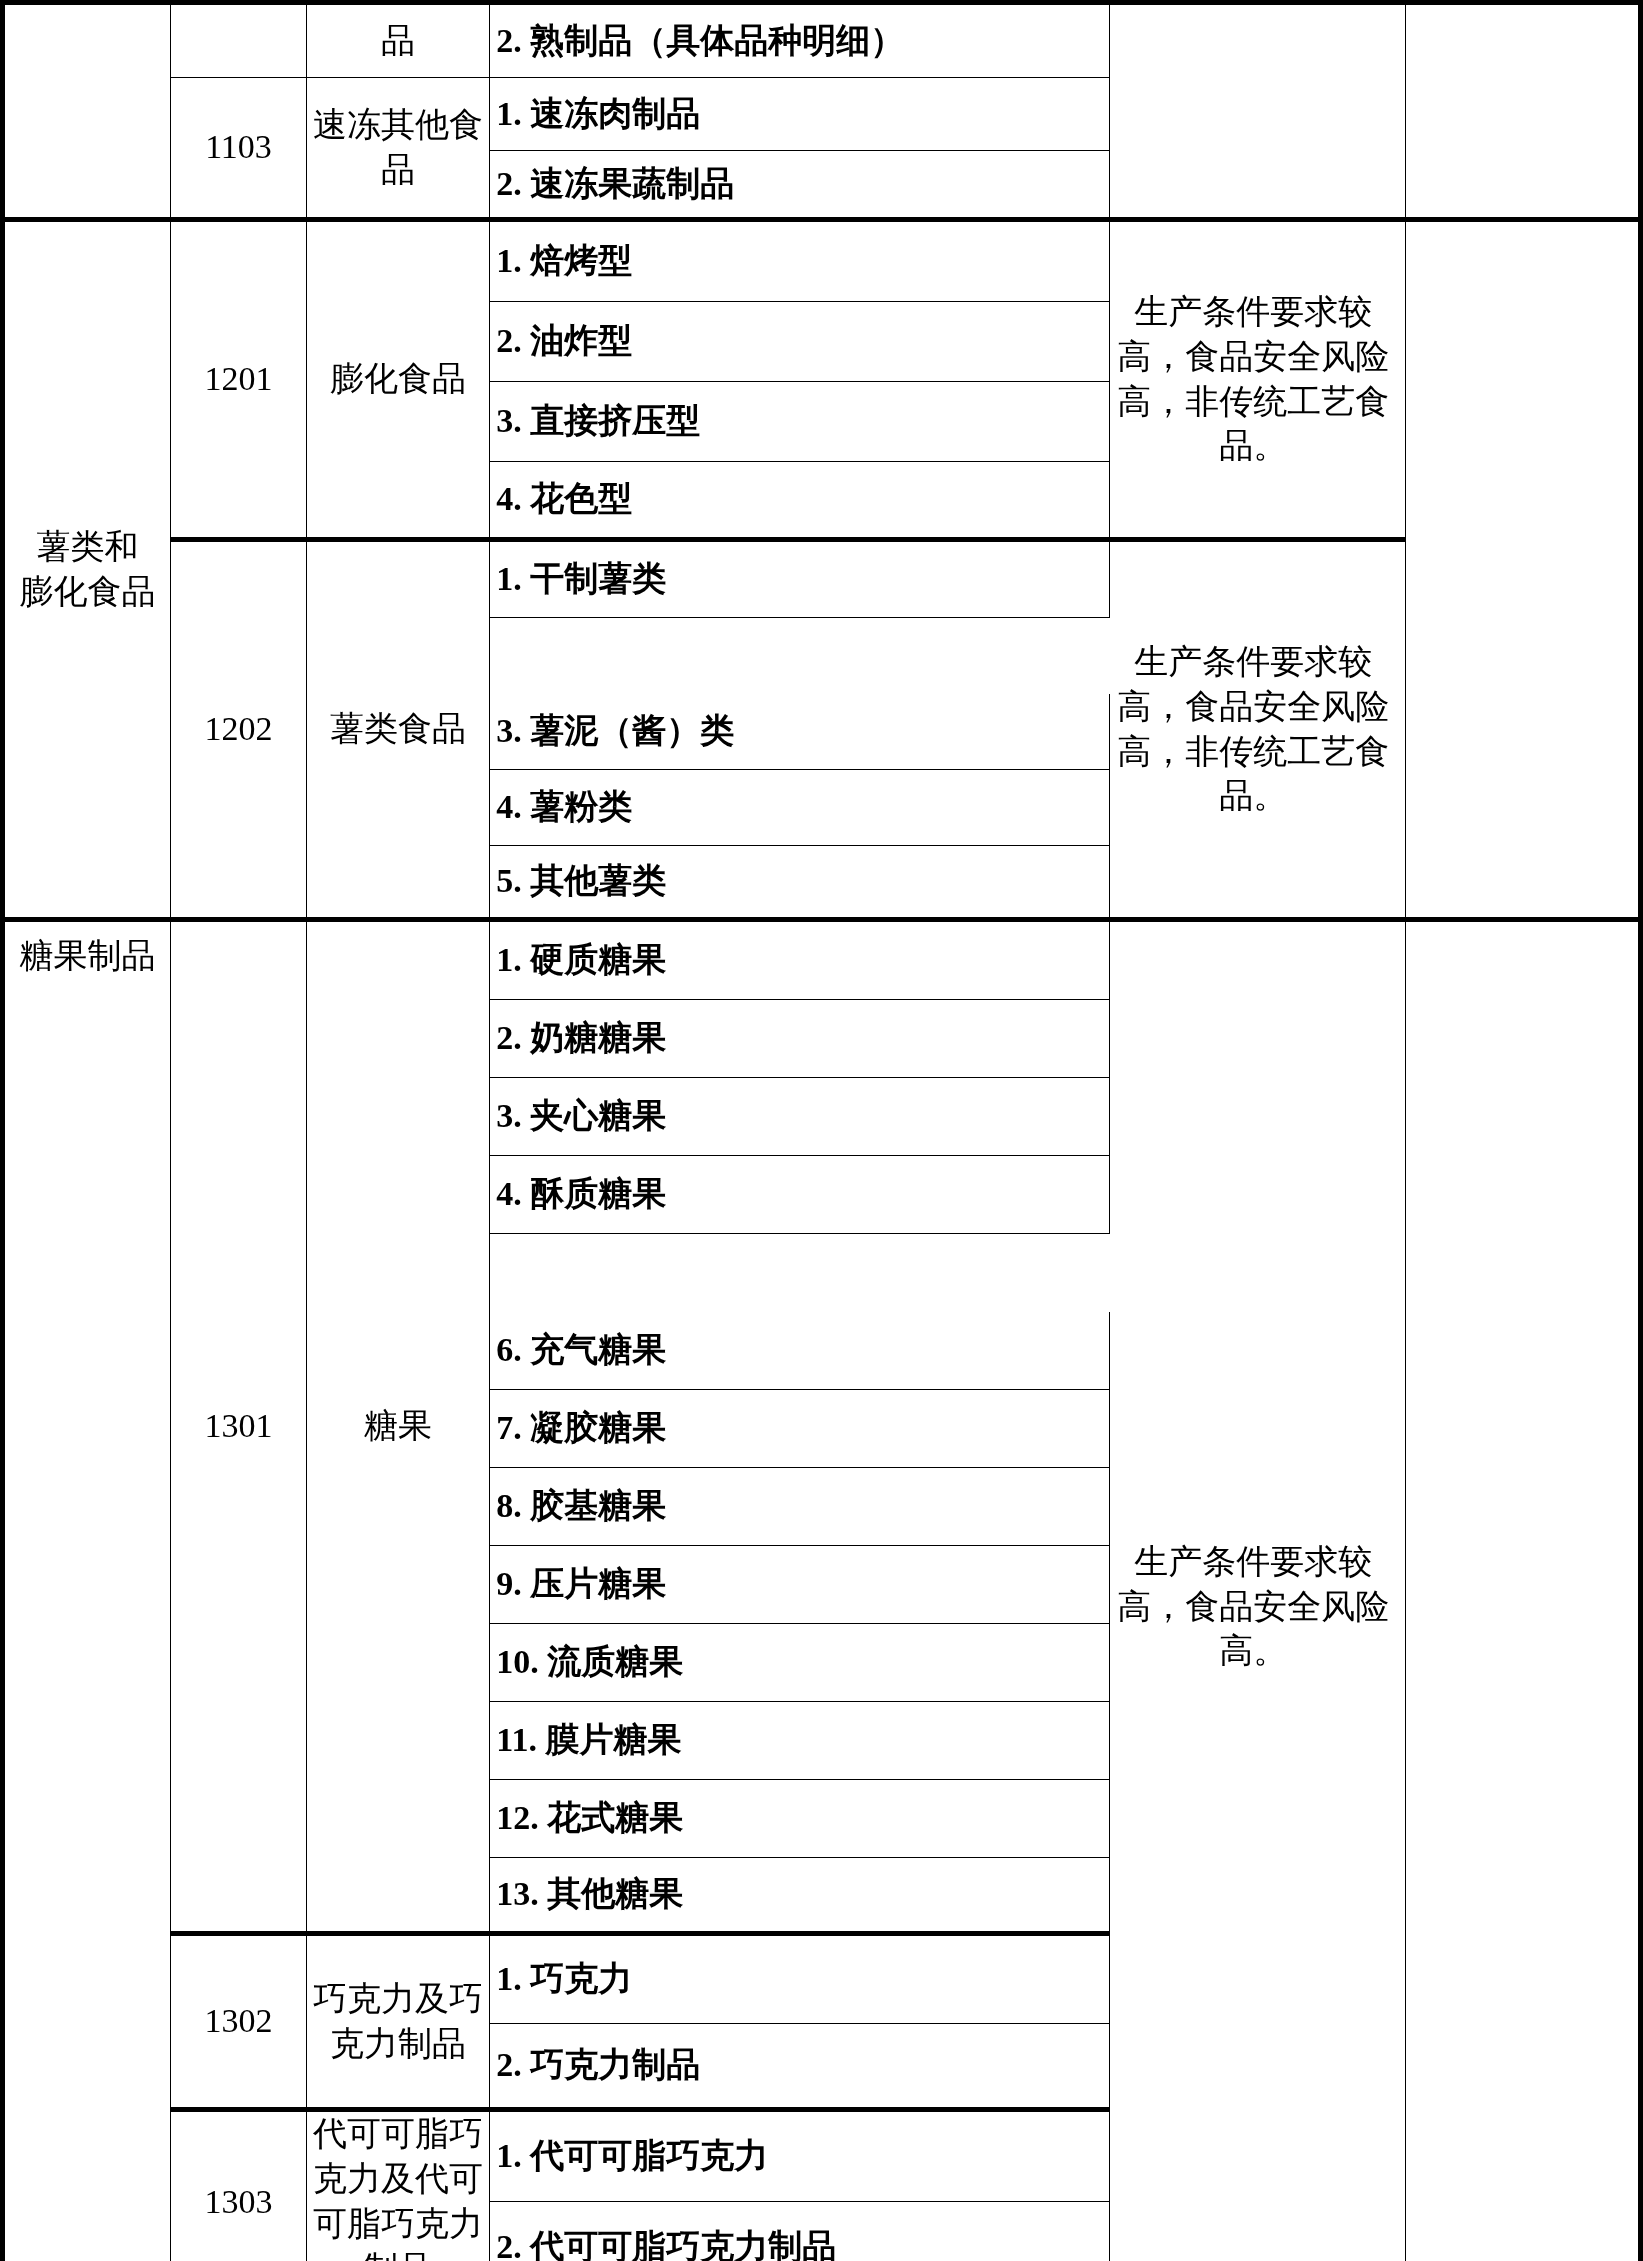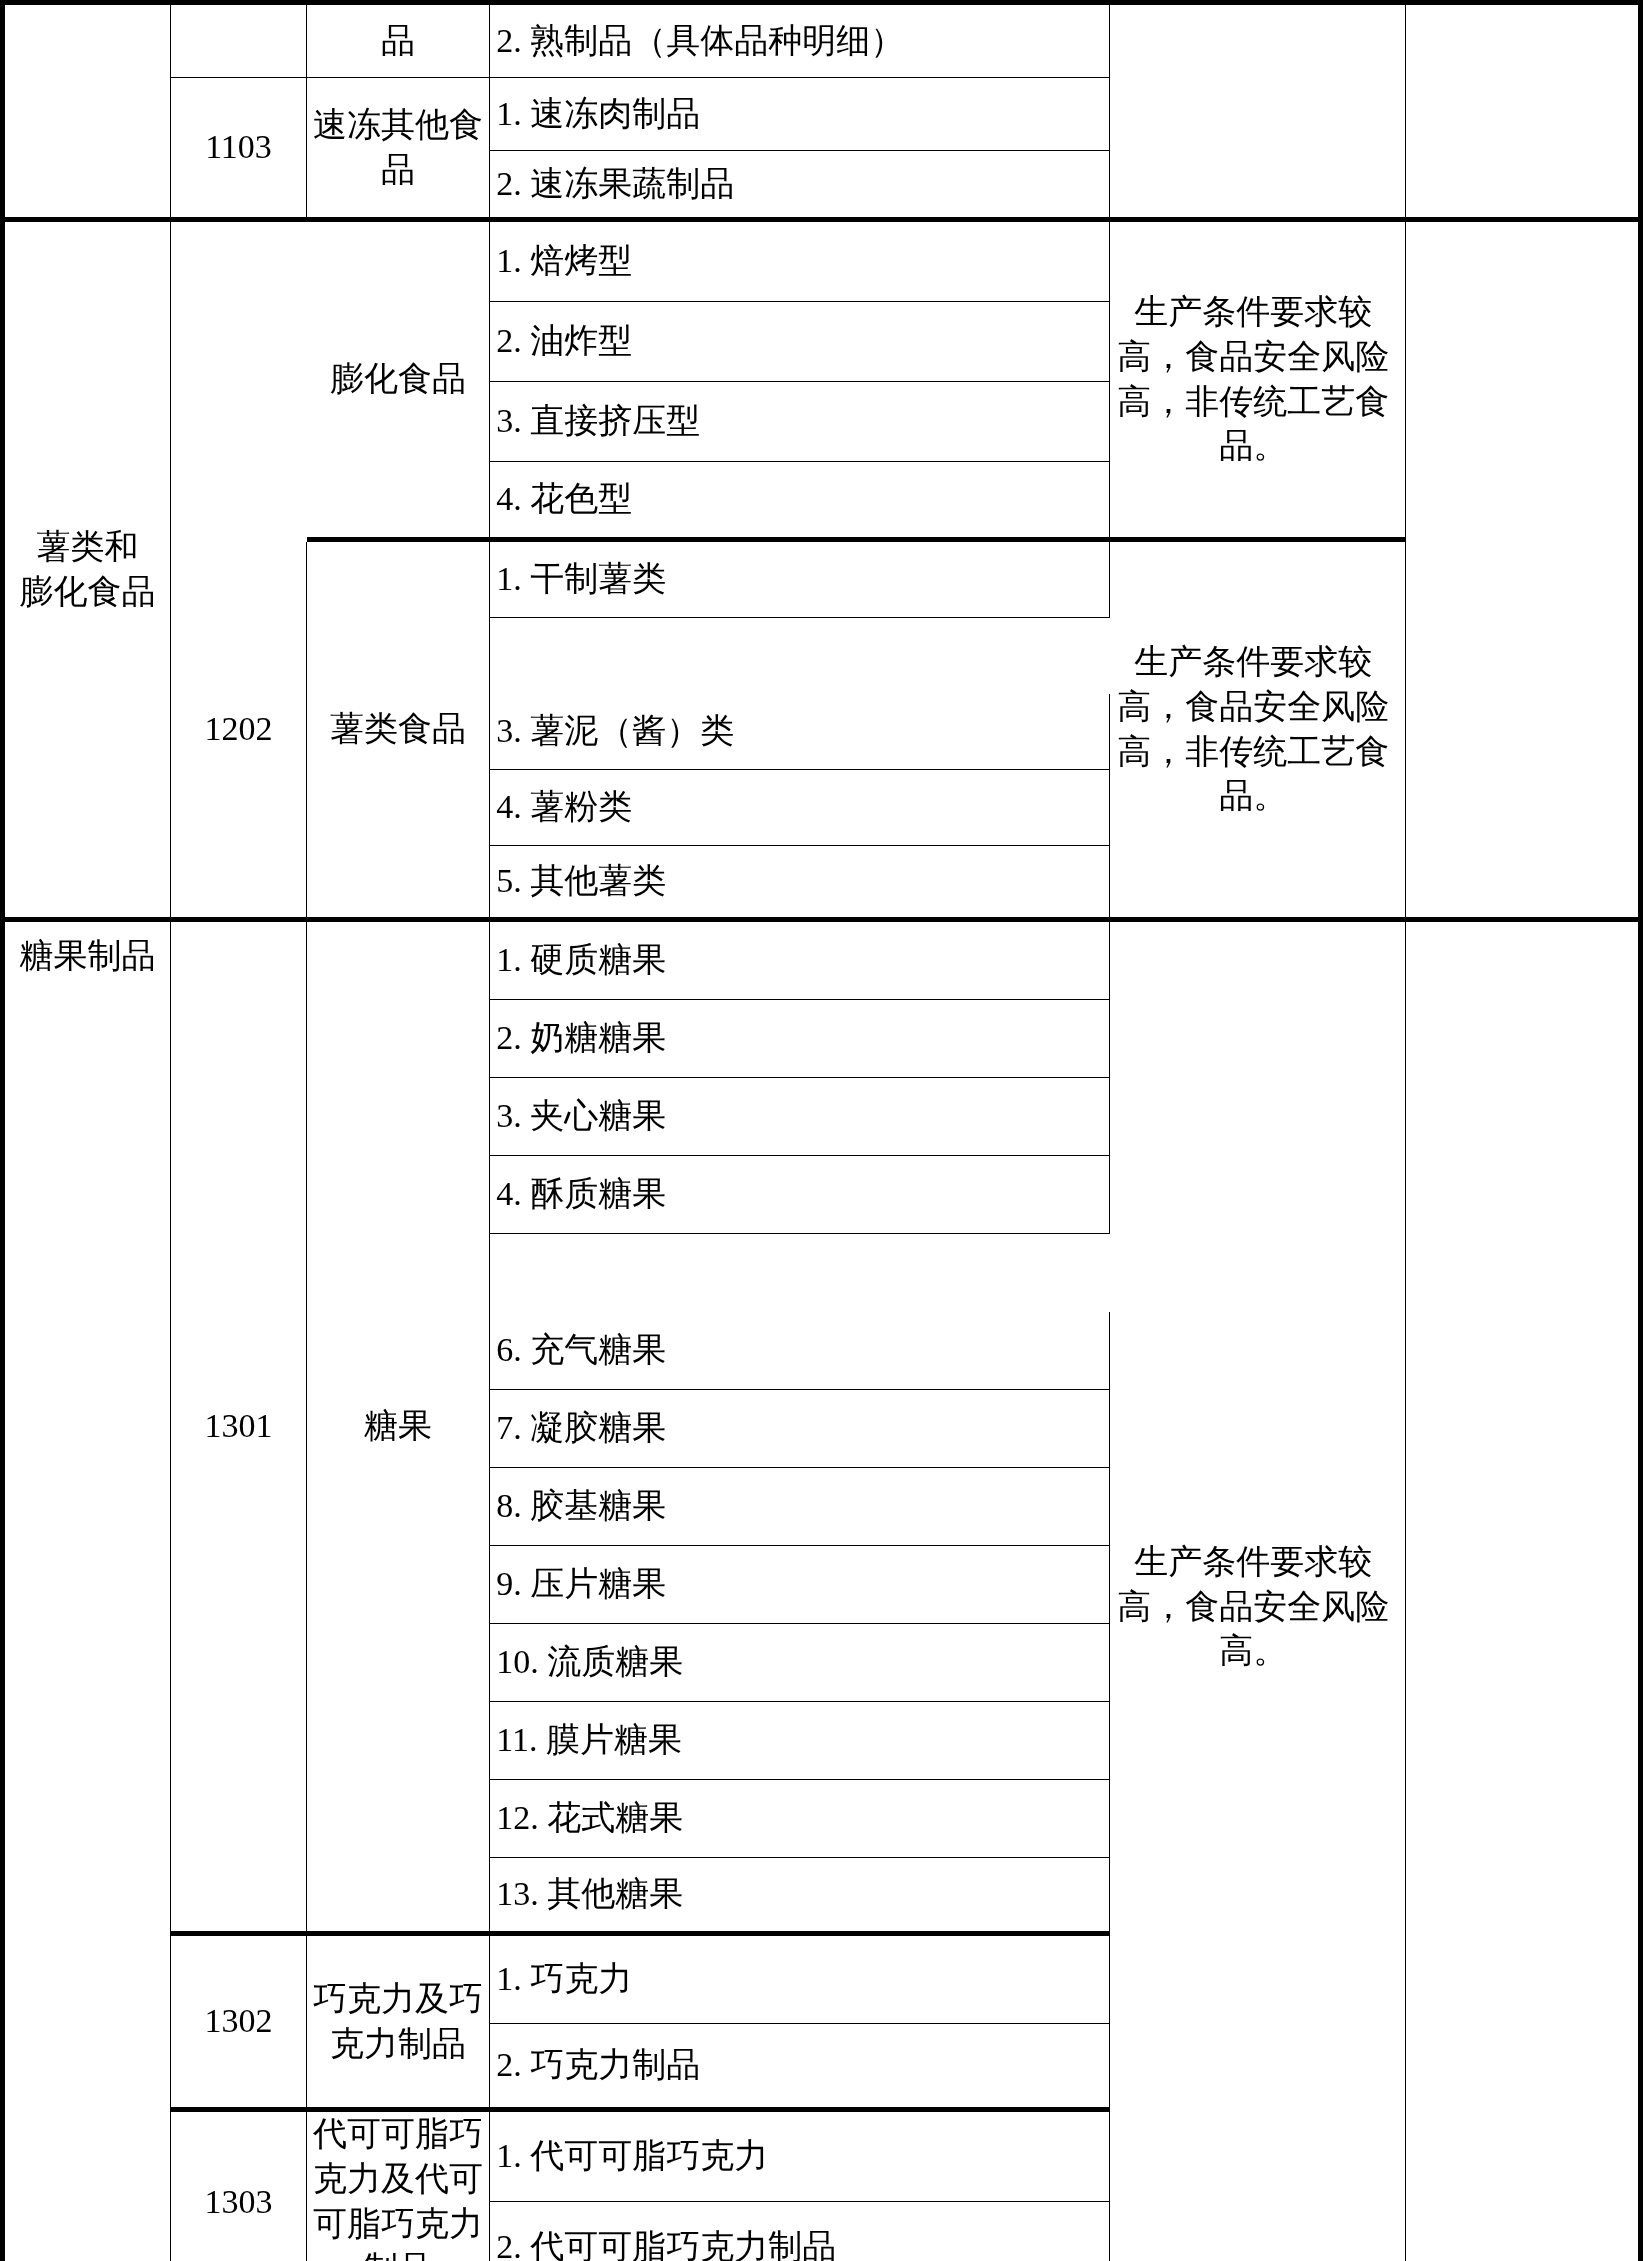--- a/index.html
+++ b/index.html
@@ -20,21 +20,21 @@
     border-bottom:1.8px solid #000;
     display:flex;align-items:center;justify-content:center;
     text-align:center;
     font-size:34px;line-height:1.32;
     white-space:pre-line;
     overflow:hidden;
   }
   .bt{border-bottom-width:5.9px;}        
   .b0{border-bottom:none;}              
   .r0{border-right:none;}               
-  .items{justify-content:flex-start;text-align:center;padding-left:6.3px;}
+  .items{justify-content:flex-start;text-align:center;padding-left:6.3px;font-weight:bold;}
   .remark{justify-content:flex-start;text-align:center;padding-left:7.2px;padding-right:3.6px;}
   .vtop{align-items:flex-start;padding-top:11.8px;}
 </style>
 </head>
 <body>
 
 <div class="page">
   <div class="tbl">
 
     <div class="c bt" style="grid-column:1;grid-row:1/4"></div>
@@ -48,20 +48,21 @@
 品</div>
     <div class="c items" style="grid-column:4;grid-row:2/3">1. 速冻肉制品</div>
     <div class="c items bt" style="grid-column:4;grid-row:3/4">2. 速冻果蔬制品</div>
 
     <div class="c bt" style="grid-column:5;grid-row:1/4"></div>
     <div class="c bt r0" style="grid-column:6;grid-row:1/4"></div>
 
     <div class="c bt" style="grid-column:1;grid-row:4/13">薯类和
 膨化食品</div>
 
+    <div class="c bt" style="grid-column:2;grid-row:4/8">1201</div>
     <div class="c bt" style="grid-column:3;grid-row:4/8">膨化食品</div>
     <div class="c items" style="grid-column:4;grid-row:4/5">1. 焙烤型</div>
     <div class="c items" style="grid-column:4;grid-row:5/6">2. 油炸型</div>
     <div class="c items" style="grid-column:4;grid-row:6/7">3. 直接挤压型</div>
     <div class="c items bt" style="grid-column:4;grid-row:7/8">4. 花色型</div>
     <div class="c remark bt" style="grid-column:5;grid-row:4/8">生产条件要求较
 高，食品安全风险
 高，非传统工艺食
 品。</div>
 

